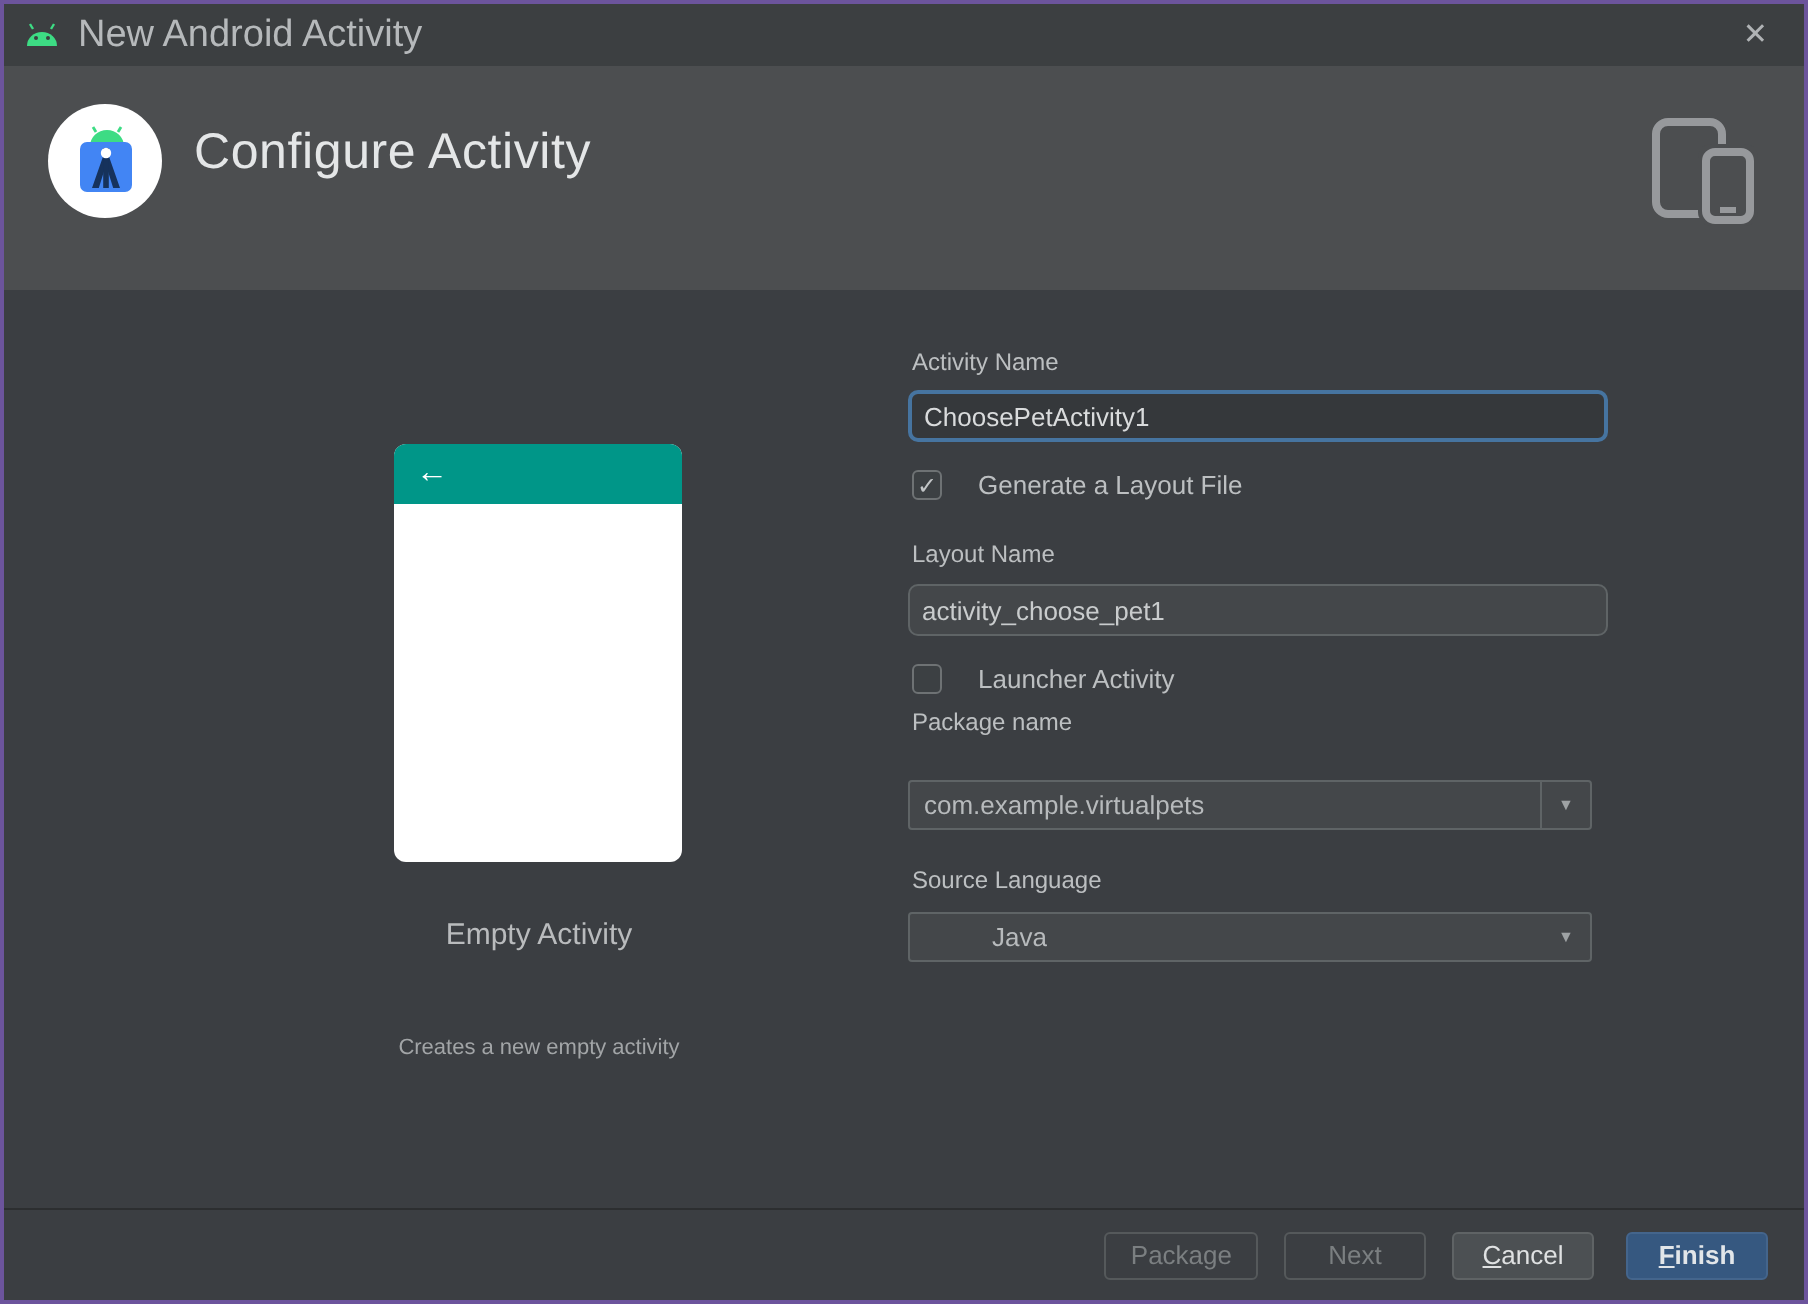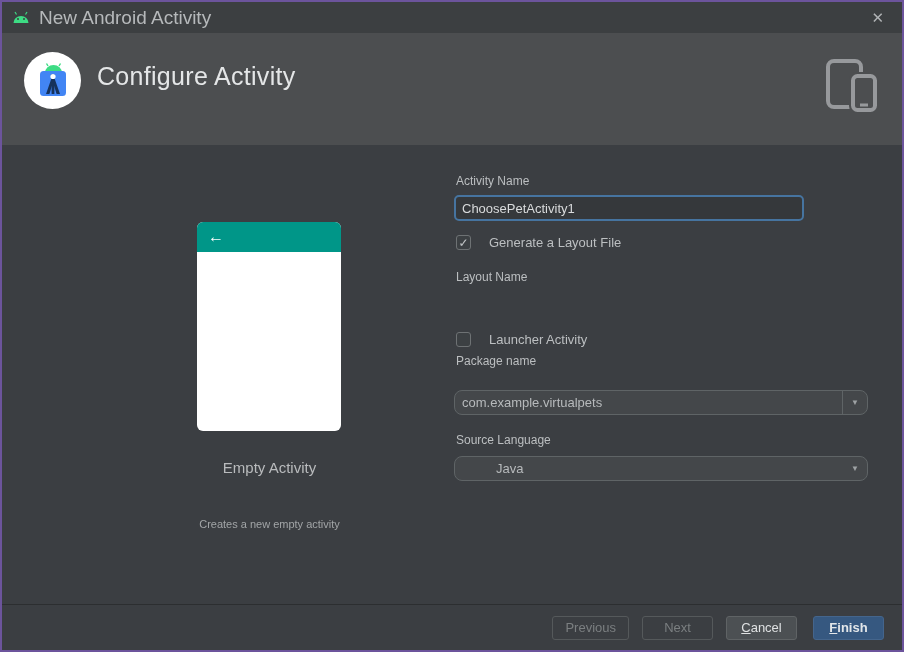--- a/index.html
+++ b/index.html
@@ -33,22 +33,22 @@
   .form-label{position:absolute;left:454px;font-size:12px;color:#bcbfc1;}
   .text-input{position:absolute;left:452px;width:350px;height:26px;box-sizing:border-box;
     background:#44474a;color:#c9cccd;font-size:13px;font-family:"Liberation Sans",sans-serif;
     border:1px solid #5f6466;border-radius:5px;padding:0 6px;outline:none;}
   .text-input.focused{background:#35383b;border:2px solid #4674a0;color:#d9dbdc;}
   .checkbox-row{position:absolute;left:454px;display:flex;align-items:center;}
   .checkbox{width:15px;height:15px;box-sizing:border-box;border:1px solid #6e7274;border-radius:3px;
     background:#3c4043;display:flex;align-items:center;justify-content:center;
     color:#c2c5c7;font-size:12px;line-height:12px;}
   .checkbox-row .cb-label{margin-left:18px;font-size:13px;color:#bcbfc1;text-align:right;}
-  .combo{position:absolute;left:452px;width:414px;height:25px;box-sizing:border-box;
-    background:#44474a;border:1px solid #5f6466;border-radius:8px;
+  .combo{position:absolute;left:452px;width:342px;height:25px;box-sizing:border-box;
+    background:#44474a;border:1px solid #5f6466;border-radius:2px;
     display:flex;align-items:center;}
   .combo .combo-value{flex:1;font-size:13px;color:#b7babc;padding-left:7px;}
   .combo .combo-arrow{width:24px;align-self:stretch;display:flex;align-items:center;justify-content:center;
     color:#9ea2a4;font-size:8px;}
   .combo .combo-arrow.separated{border-left:1px solid #5f6466;}
   
   .footer{position:absolute;left:0;right:0;bottom:0;height:46px;border-top:1px solid #2c2e30;
     display:flex;align-items:center;justify-content:flex-end;padding-right:18px;box-sizing:border-box;}
   .btn{height:24px;min-width:71px;box-sizing:border-box;border-radius:3px;font-size:13px;
     font-family:"Liberation Sans",sans-serif;display:flex;align-items:center;justify-content:center;
@@ -110,20 +110,21 @@
   <input class="text-input focused" style="top: 193px;" type="text" value="ChoosePetActivity1">
 
   <div class="checkbox-row" style="top:233px;">
     <span class="checkbox">
         <span>✓</span>
       </span>
     <span class="cb-label">Generate a Layout File</span>
   </div>
 
   <div class="form-label" style="top:268px;">Layout Name</div>
+  <input class="text-input" style="top: 290px;" type="text" value="activity_choose_pet1">
 
   <div class="checkbox-row" style="top:330px;">
     <span class="checkbox"></span>
     <span class="cb-label">Launcher Activity</span>
   </div>
 
   <div class="form-label" style="top:352px;">Package name</div>
   <div class="combo" style="top:388px;">
     <span class="combo-value">com.example.virtualpets</span>
     <span class="combo-arrow separated">
@@ -134,21 +135,21 @@
   <div class="form-label" style="top:431px;">Source Language</div>
   <div class="combo" style="top:454px;padding-left:34px;">
     <span class="combo-value">Java</span>
     <span class="combo-arrow">
         <span>▼</span>
       </span>
   </div>
 
   <div class="footer">
     <div class="btn disabled">
-        <span>Previous</span>
+        <span>Package</span>
       </div>
     <div class="btn disabled">
         <span>Next</span>
       </div>
     <div class="btn cancel mnemonic">
         <span>Cancel</span>
       </div>
     <div class="btn finish mnemonic">
         <span>Finish</span>
       </div>

